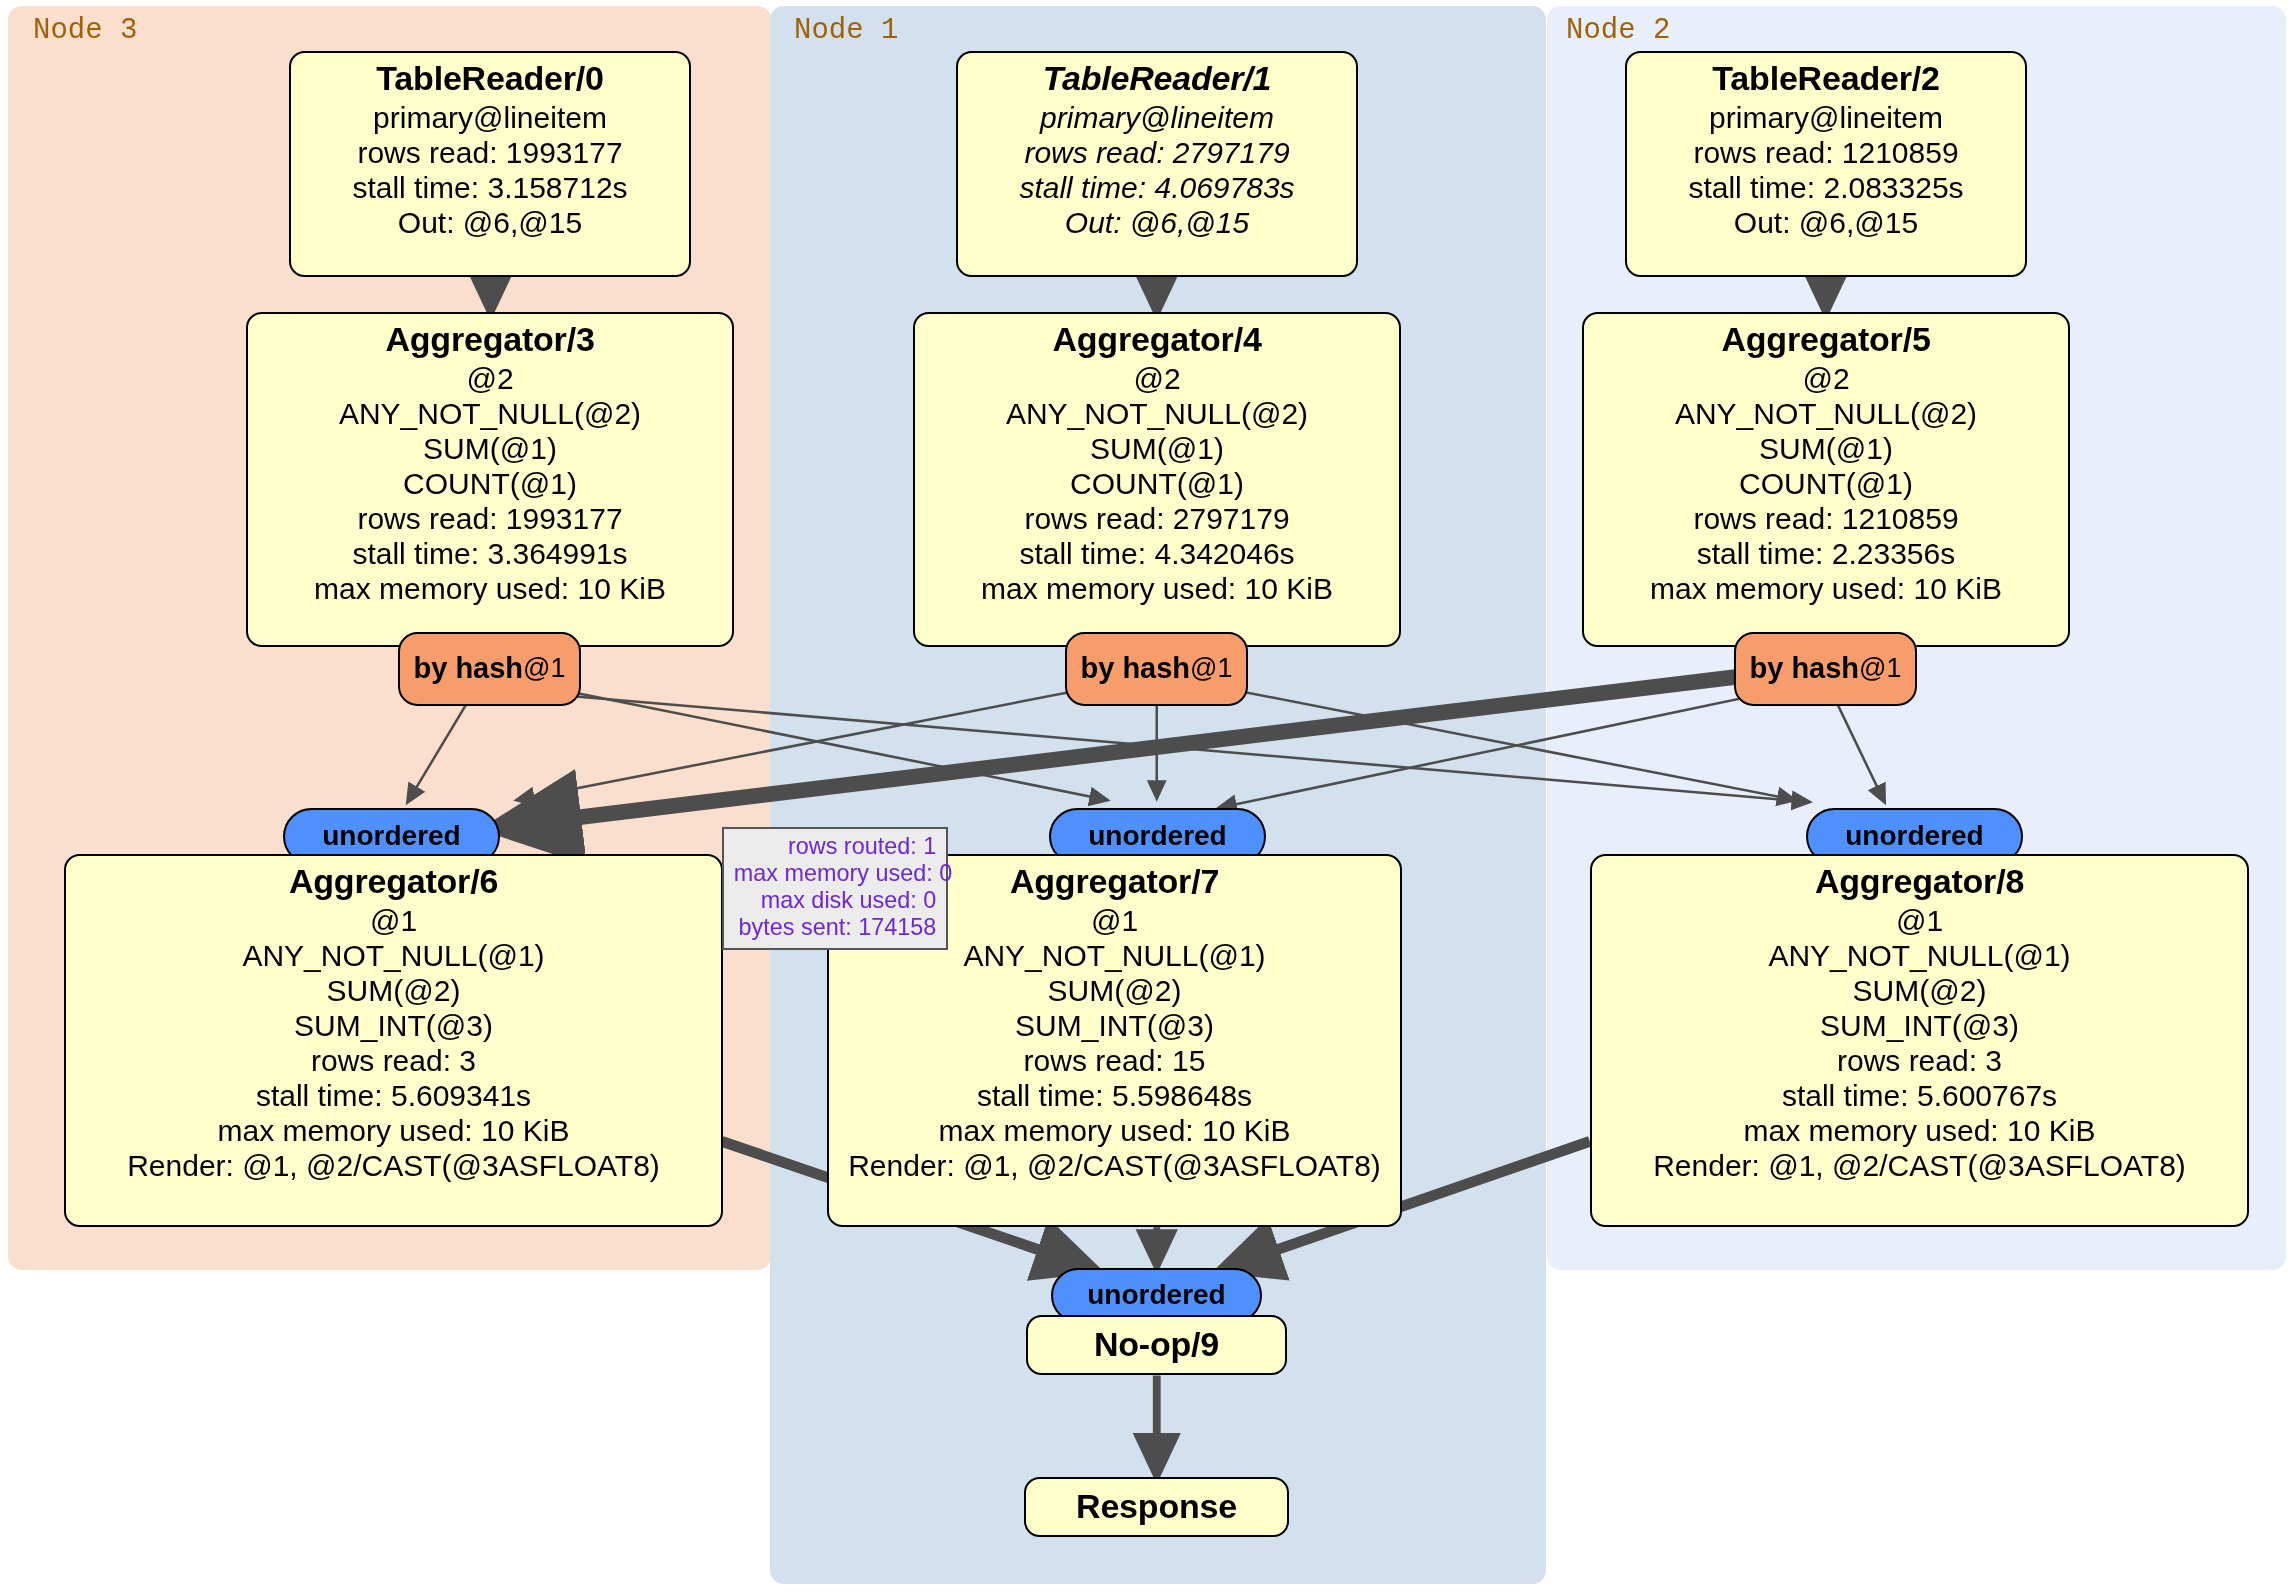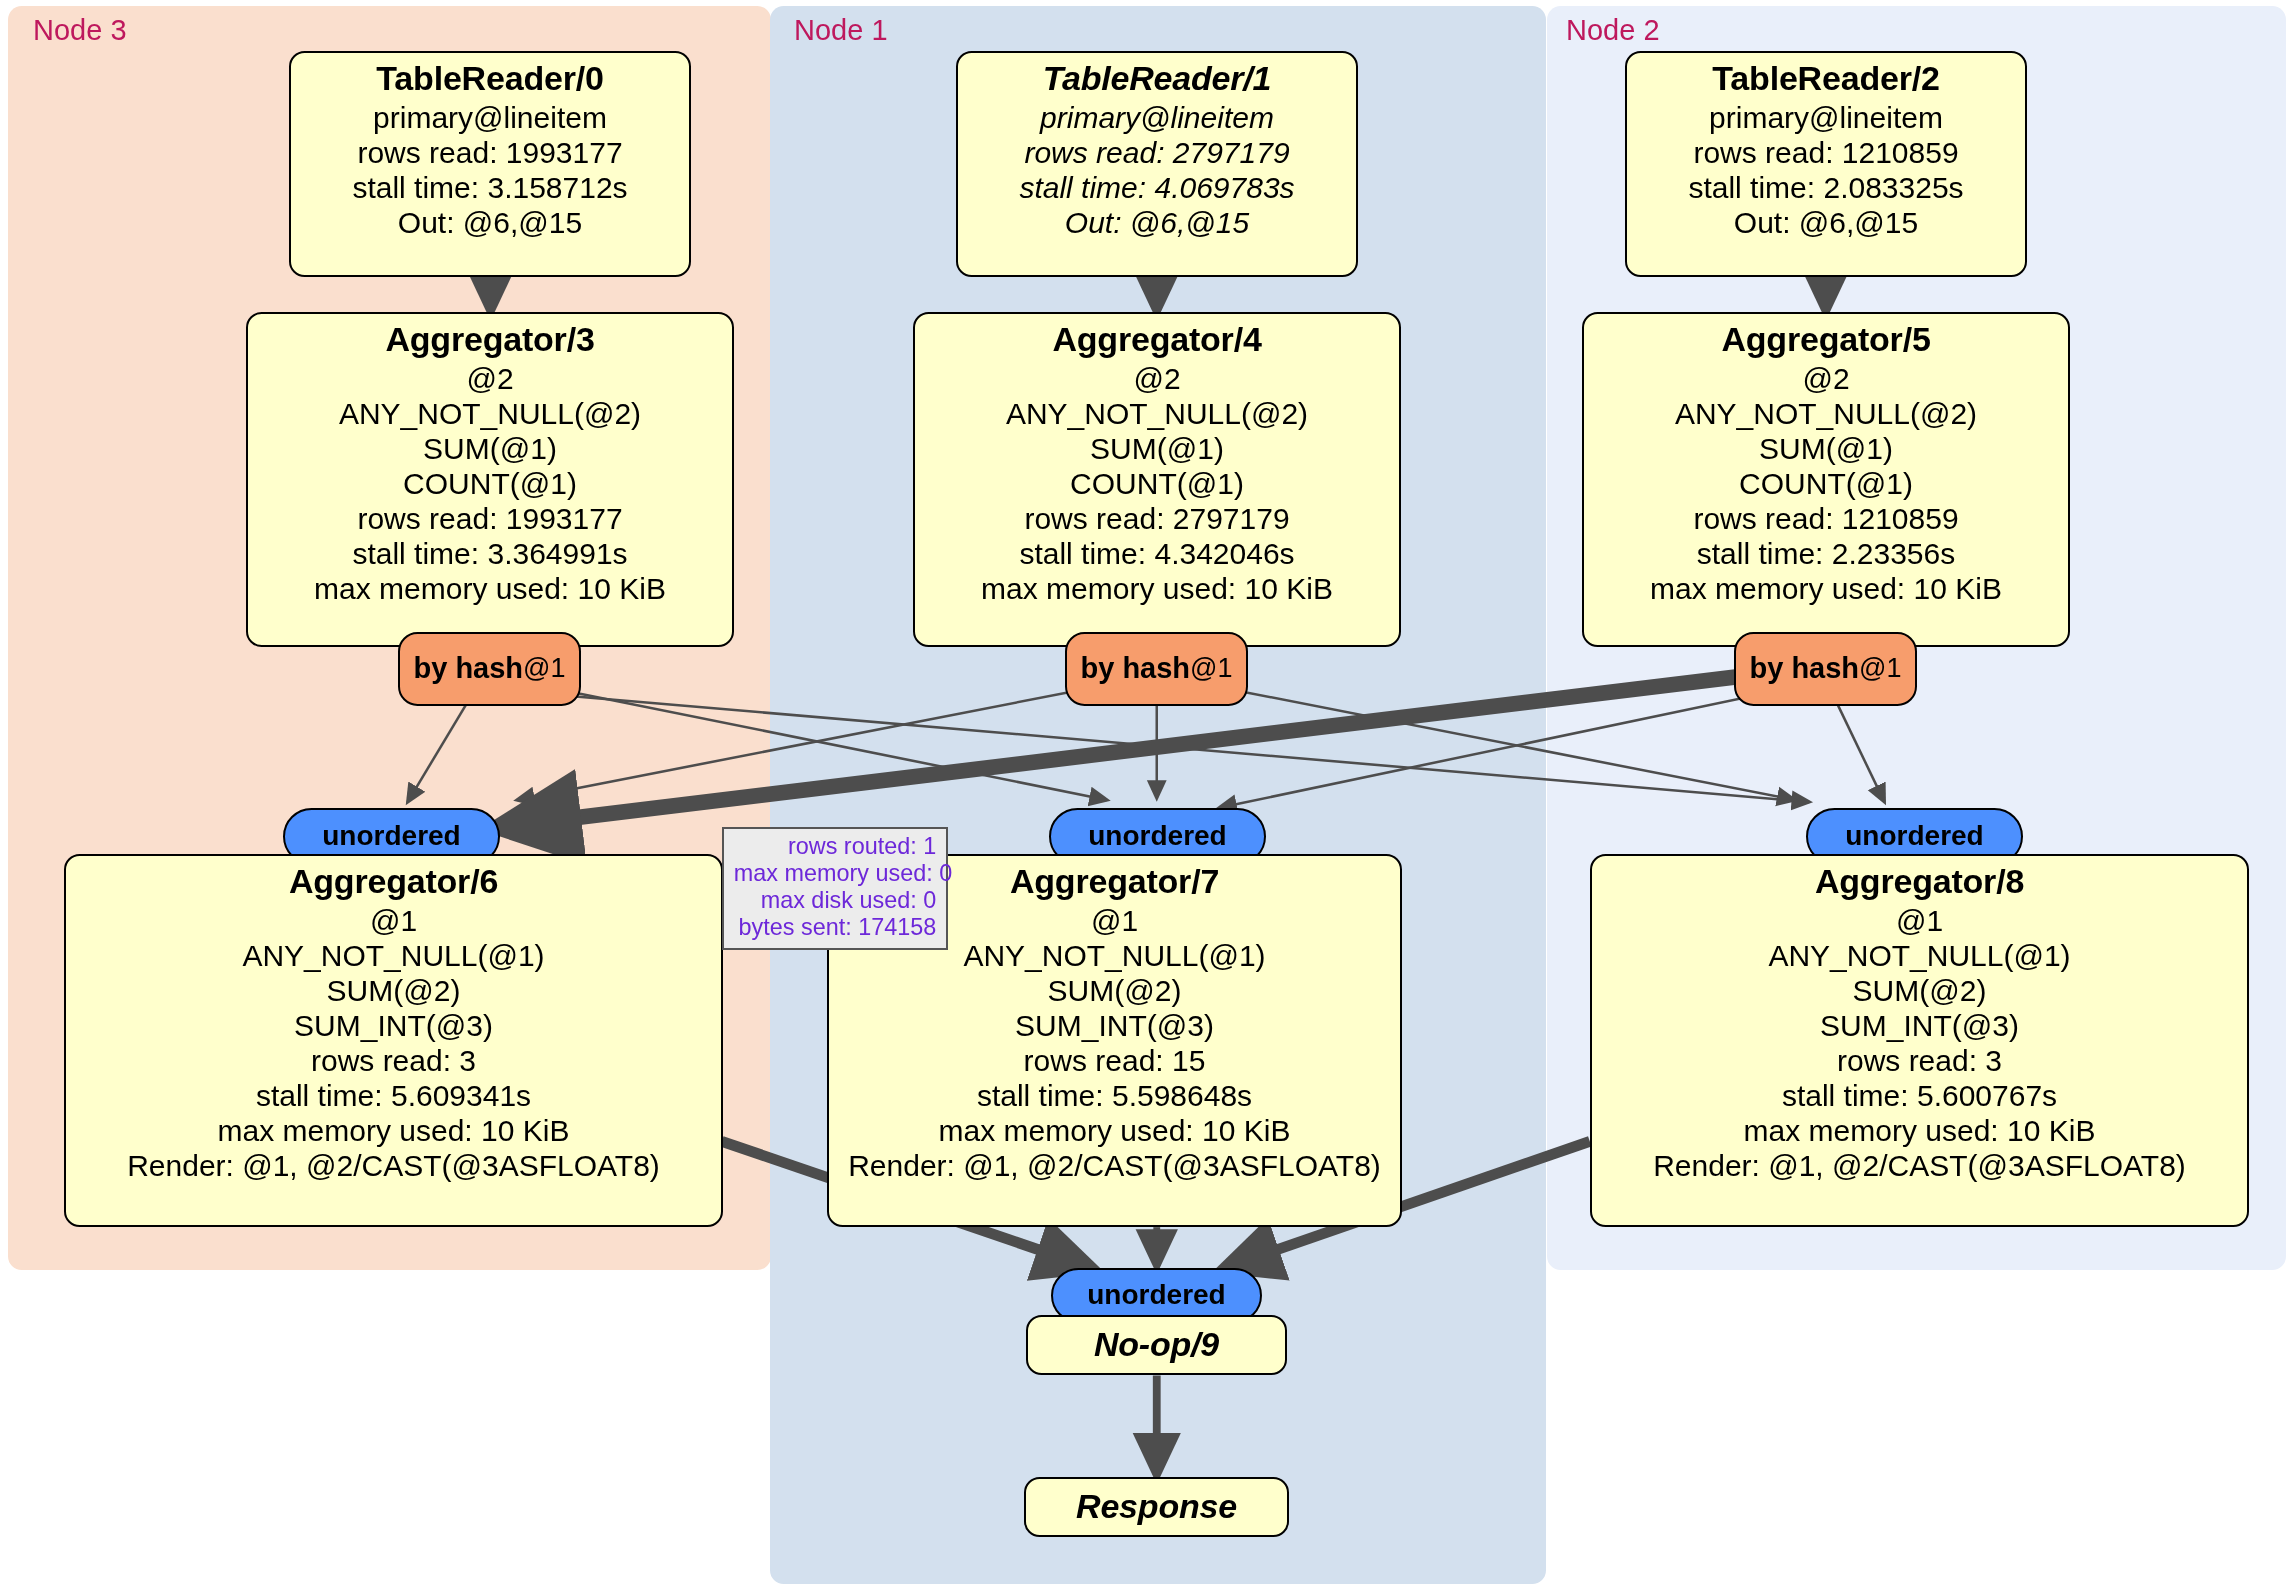--- a/index.html
+++ b/index.html
@@ -16,22 +16,22 @@
     overflow: hidden;
   }
   
   .region {
     position: absolute;
     border-radius: 13.7px;
   }
   .region-label {
     position: absolute;
     font-size: 29px;
-    color: #be185d;
-    font-family: Liberation Sans, sans-serif;
+    color: #a16207;
+    font-family: Liberation Mono, monospace;
     white-space: nowrap;
   }
   
   .proc {
     position: absolute;
     background: #ffffcc;
     border: 2.9px solid #000000;
     border-radius: 15.6px;
     box-sizing: border-box;
     text-align: center;
@@ -49,21 +49,20 @@
   .proc .line {
     display: block;
     font-size: 30px;
     white-space: nowrap;
   }
   .proc.compact {
     padding: 9.8px 21.5px;
     display: flex;
     align-items: center;
     justify-content: center;
-    font-style: italic;
   }
   .proc.compact .title { margin: 0; }
   
   .pill {
     position: absolute;
     border: 2.9px solid #000000;
     box-sizing: border-box;
     text-align: center;
     color: #000000;
     display: flex;

